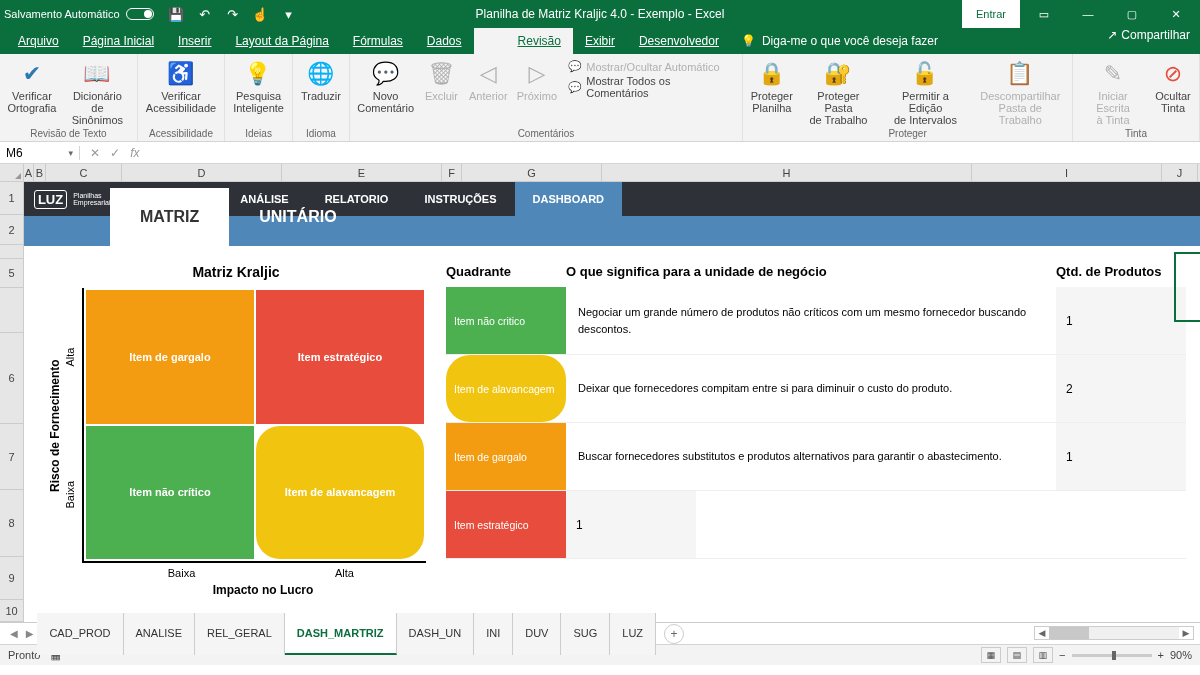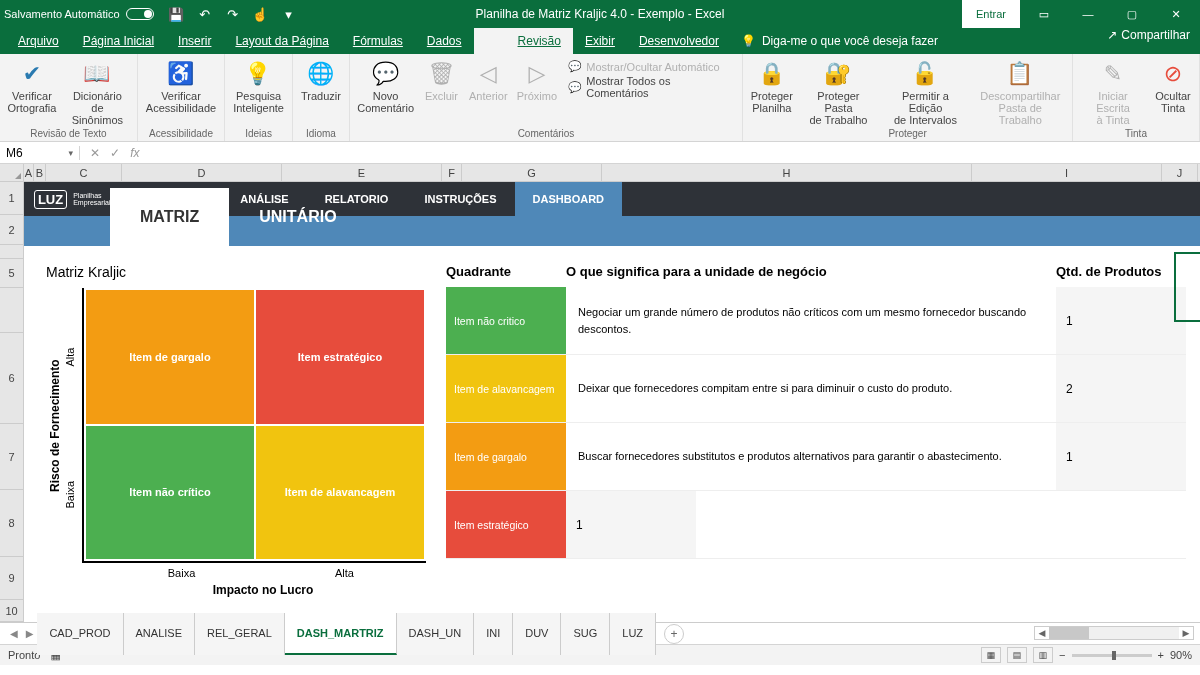--- a/index.html
+++ b/index.html
@@ -60,31 +60,31 @@
 .dash-header { height: 34px; background: #2e3238; display: flex; align-items: stretch; color: #fff; }
 .dash-header .logo { width: 100px; display: flex; align-items: center; justify-content: center; gap: 6px; font-size: 10px; }
 .dash-header .nav-tab { padding: 0 18px; font-size: 11px; font-weight: bold; display: flex; align-items: center; }
 .dash-header .nav-tab.active { background: #4f88b8; }
 .sub-header { height: 30px; background: #4f88b8; display: flex; align-items: flex-end; padding-left: 86px; }
 .sub-header .sub-tab { padding: 20px 30px; font-size: 16px; font-weight: bold; color: #fff; }
 .sub-header .sub-tab.active { background: #fff; color: #333; }
 
 .content-body { padding: 18px 14px 0 22px; display: flex; gap: 20px; }
 .matrix-panel { width: 380px; }
-.matrix-title { font-weight: normal; font-size: 14px; text-align: left; padding-bottom: 8px; }
+.matrix-title { font-weight: bold; font-size: 14px; text-align: center; padding-bottom: 8px; }
 .matrix-wrap { display: flex; }
 .y-axis-label { writing-mode: vertical-rl; transform: rotate(180deg); font-weight: bold; font-size: 12px; text-align: center; padding: 0 2px; }
 .y-ticks { display: flex; flex-direction: column; width: 18px; }
 .y-ticks span { flex: 1; writing-mode: vertical-rl; transform: rotate(180deg); font-size: 11px; text-align: center; }
 .matrix-grid { flex: 1; display: grid; grid-template: 1fr 1fr / 1fr 1fr; border-left: 2px solid #000; border-bottom: 2px solid #000; height: 275px; gap: 2px; padding: 2px; }
 .m-cell { display: flex; align-items: center; justify-content: center; color: #fff; font-size: 11px; font-weight: bold; text-align: center; }
 .c-orange { background: #f39c12; }
 .c-red { background: #e74c3c; }
 .c-green { background: #4caf50; }
-.c-yellow { background: #f1c40f; }
+.c-yellow { background: #f1c40f; border-radius: 24px; }
 .x-ticks { display: flex; margin-left: 54px; }
 .x-ticks span { flex: 1; text-align: center; font-size: 11px; padding-top: 4px; }
 .x-label { text-align: center; font-weight: bold; font-size: 12px; margin-left: 54px; padding-top: 4px; }
 
 .table-panel { flex: 1; }
 .tbl-head { display: flex; font-weight: bold; font-size: 13px; padding-bottom: 8px; }
 .tbl-head .c1 { width: 120px; }
 .tbl-head .c2 { flex: 1; }
 .tbl-head .c3 { width: 130px; }
 .tbl-row { display: flex; border-bottom: 1px solid #eee; min-height: 68px; }

